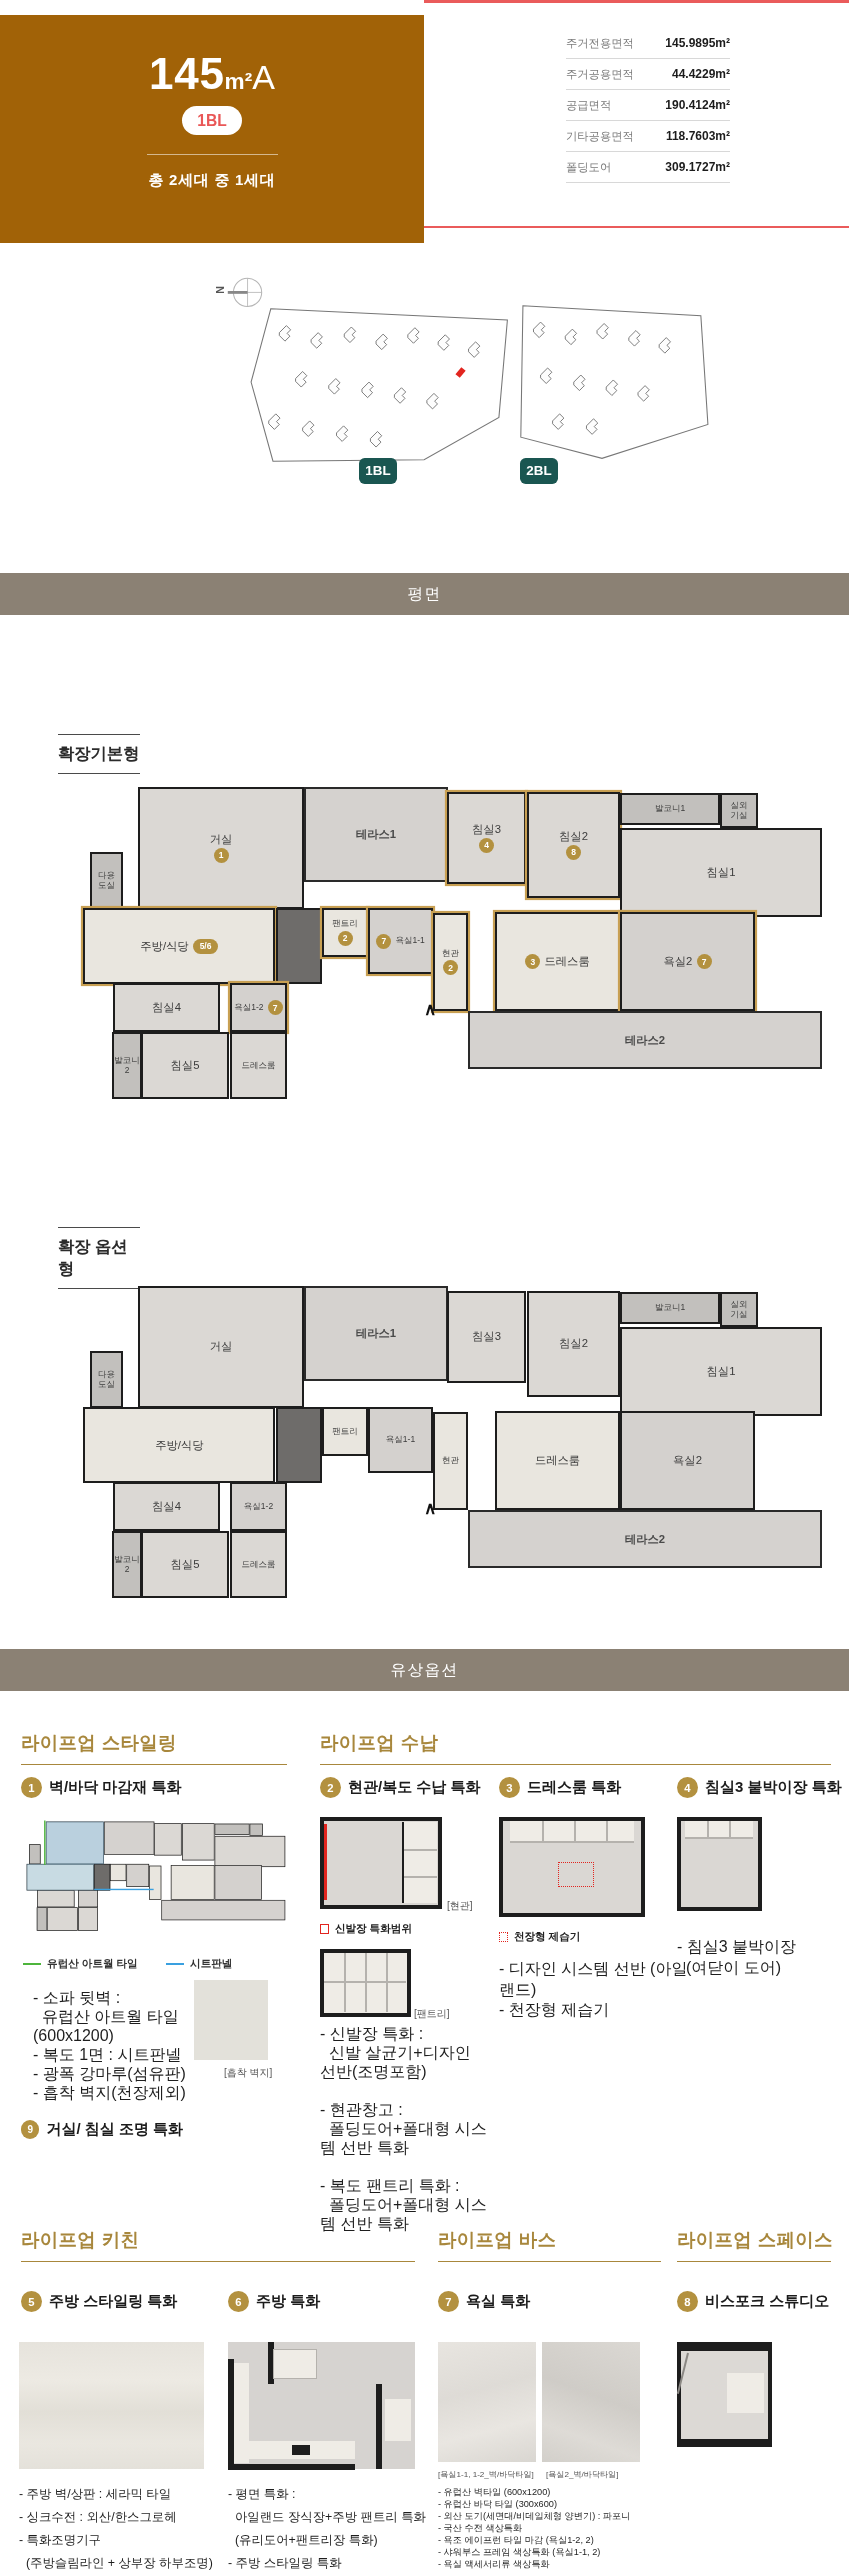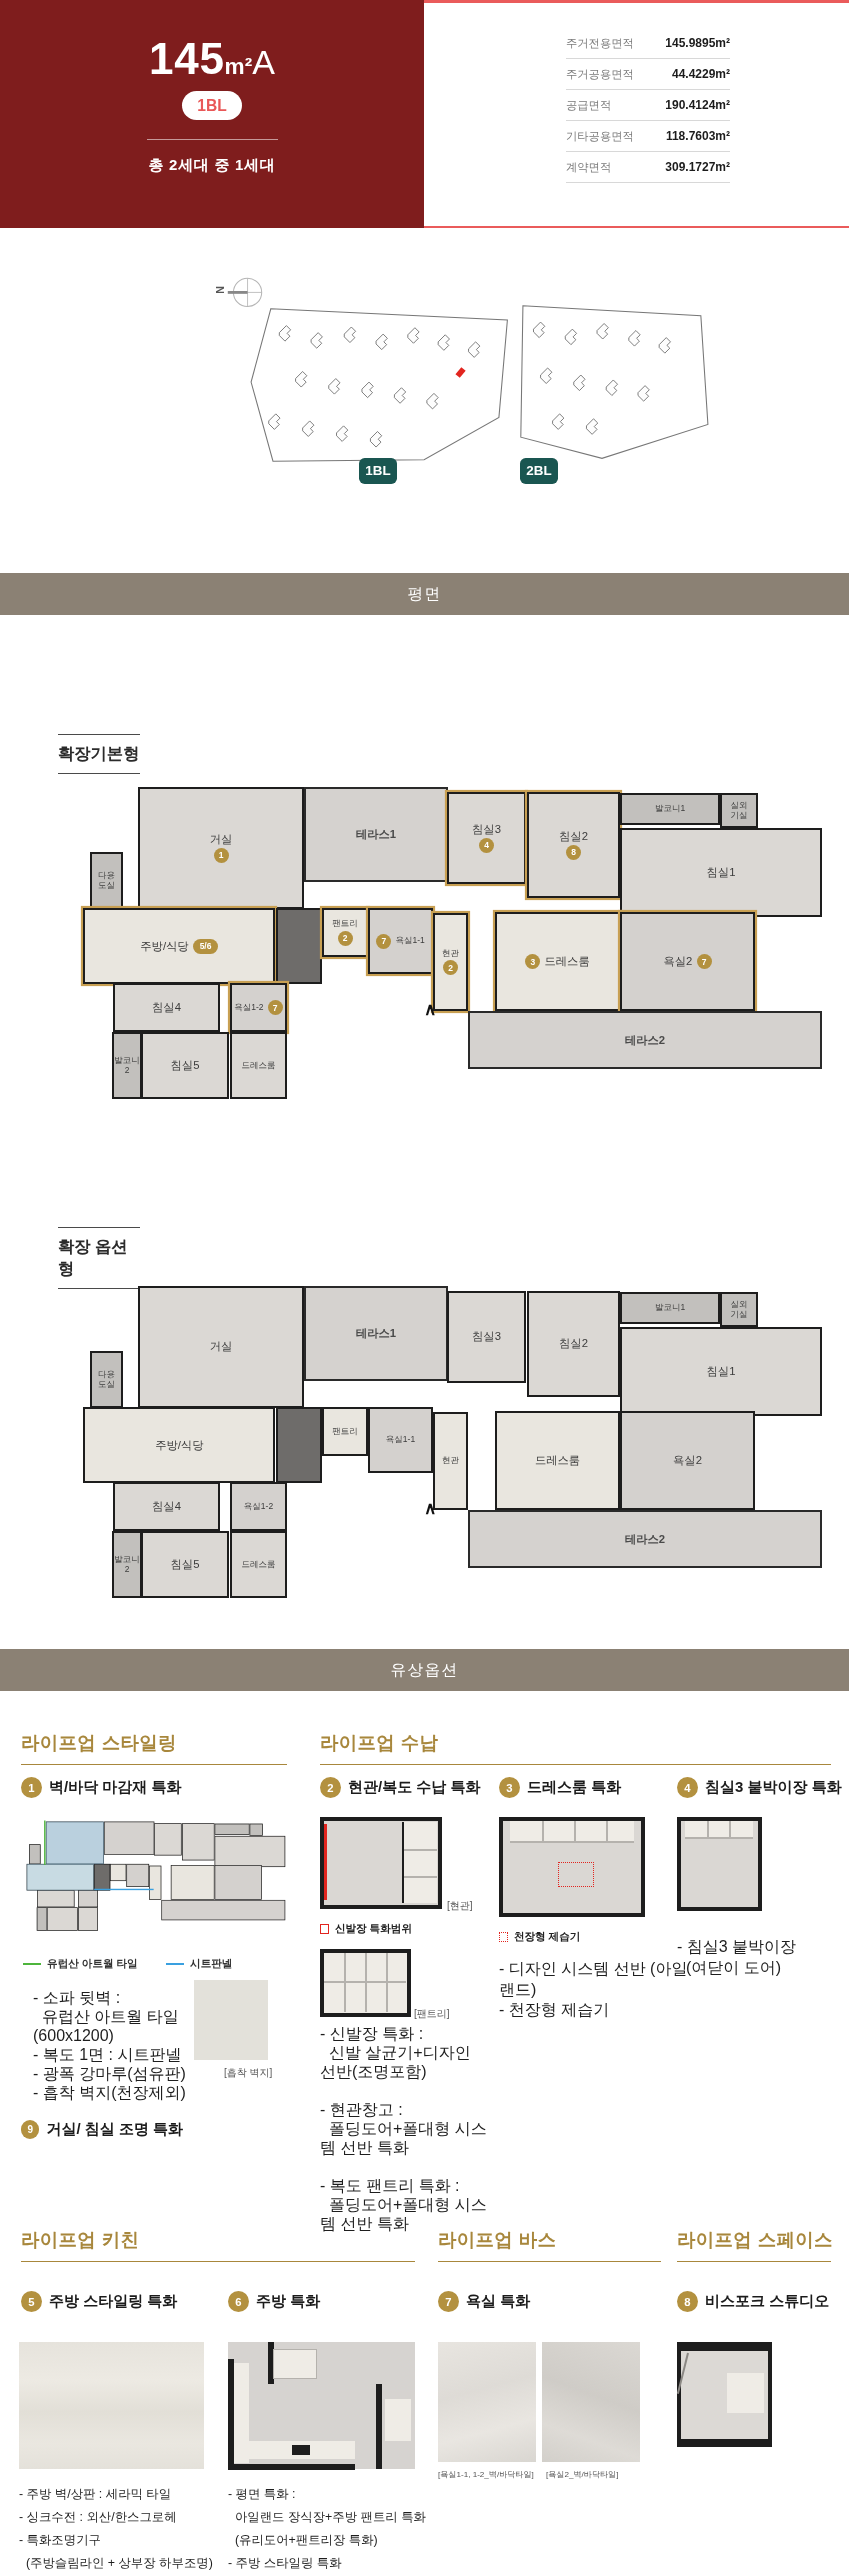--- a/index.html
+++ b/index.html
@@ -1,20 +1,20 @@
 <!DOCTYPE html>
 <html style="font-size:11.3px"><head>
 <meta charset="utf-8">
 <style>
   html,body{margin:0;padding:0;background:#fff;}
   .page{position:relative;width:849px;height:2576px;background:#fff;overflow:hidden;
         font-family:"Liberation Sans",sans-serif;color:#222;}
 
   
-  .hdr-red{position:absolute;left:0;top:0;width:424px;height:228px;background:#7f1d1d;
+  .hdr-red{position:absolute;left:0;top:15px;width:424px;height:228px;background:#a16207;
            display:flex;flex-direction:column;align-items:center;}
   .hdr-title{margin-top:37px;color:#fff;font-weight:700;line-height:1;}
   .hdr-title .big{font-size:44px;letter-spacing:0.7px;}
   .hdr-title .unit{font-size:22.6px;font-weight:700;}
   .hdr-title .suf{font-size:34px;font-weight:500;}
   .hdr-pill{margin-top:10px;background:#fff;color:#e95757;font-size:15.6px;font-weight:700;
             padding:5.7px 15.6px;border-radius:15.6px;}
   .hdr-div{margin-top:18.4px;width:131px;height:1.4px;background:rgba(255,255,255,.55);}
   .hdr-units{margin-top:15.6px;color:#fff;font-size:15px;font-weight:700;letter-spacing:0.7px;}
   .hdr-line-top{position:absolute;left:424px;top:0;width:425px;height:2.8px;background:#ea5b5b;}
@@ -117,21 +117,21 @@
       </div>
     <div class="at-row">
         <span class="at-label">공급면적</span>
         <span class="at-value">190.4124m²</span>
       </div>
     <div class="at-row">
         <span class="at-label">기타공용면적</span>
         <span class="at-value">118.7603m²</span>
       </div>
     <div class="at-row">
-        <span class="at-label">계약면적</span>
+        <span class="at-label">폴딩도어</span>
         <span class="at-value">309.1727m²</span>
       </div>
   </div>
 
   <svg class="site-svg" width="523" height="233" viewBox="300 360 740 330">
     <defs>
       <path id="bld" d="M0,10 L10,0 L16,6 L11,11 L15,15 L8,22 L0,14 Z" fill="#fdfdfd" stroke="#666" stroke-width="1.2"></path>
     </defs>
 
     <g>
@@ -494,20 +494,27 @@
   </div>
   <div class="bullets" style="left:228px;top:2483px;width:212px;line-height:23px;font-size:12.4px;">- 평면 특화 :
   아일랜드 장식장+주방 팬트리 특화
   (유리도어+팬트리장 특화)
 - 주방 스타일링 특화</div>
 
   <div class="swatch sw-tile1" style="left:438px;top:2342px;width:98px;height:120px;"></div>
   <div class="swatch sw-tile2" style="left:542px;top:2342px;width:98px;height:120px;"></div>
   <div class="img-cap tiny" style="left:438px;top:2469px;">[욕실1-1, 1-2_벽/바닥타일]</div>
   <div class="img-cap tiny" style="left:546px;top:2469px;">[욕실2_벽/바닥타일]</div>
+  <div class="bullets small" style="left:438px;top:2486px;width:233px;">- 유럽산 벽타일 (600x1200)
+- 유럽산 바닥 타일 (300x600)
+- 외산 도기(세면대/비데일체형 양변기) : 파포니
+- 국산 수전 색상특화
+- 욕조 에이프런 타일 마감 (욕실1-2, 2)
+- 샤워부스 프레임 색상특화 (욕실1-1, 2)
+- 욕실 액세서리류 색상특화</div>
 
   <div class="thumb" style="left:677px;top:2342px;width:95px;height:105px;background:#dcd9d5;border-left:4.2px solid #1d1d1d;border-right:4.2px solid #1d1d1d;">
     <div style="position:absolute;left:0;top:0;width:87px;height:8.5px;background:#1d1d1d;"></div>
     <div style="position:absolute;left:0;bottom:0;width:87px;height:8.5px;background:#1d1d1d;"></div>
     <div style="position:absolute;left:5.7px;top:11.3px;width:2.1px;height:42px;background:#8b8884;transform:rotate(14deg);transform-origin:top;"></div>
     <div style="position:absolute;right:4.2px;top:31px;width:37px;height:40px;background:#efece6;"></div>
   </div>
 
 </div>
 

